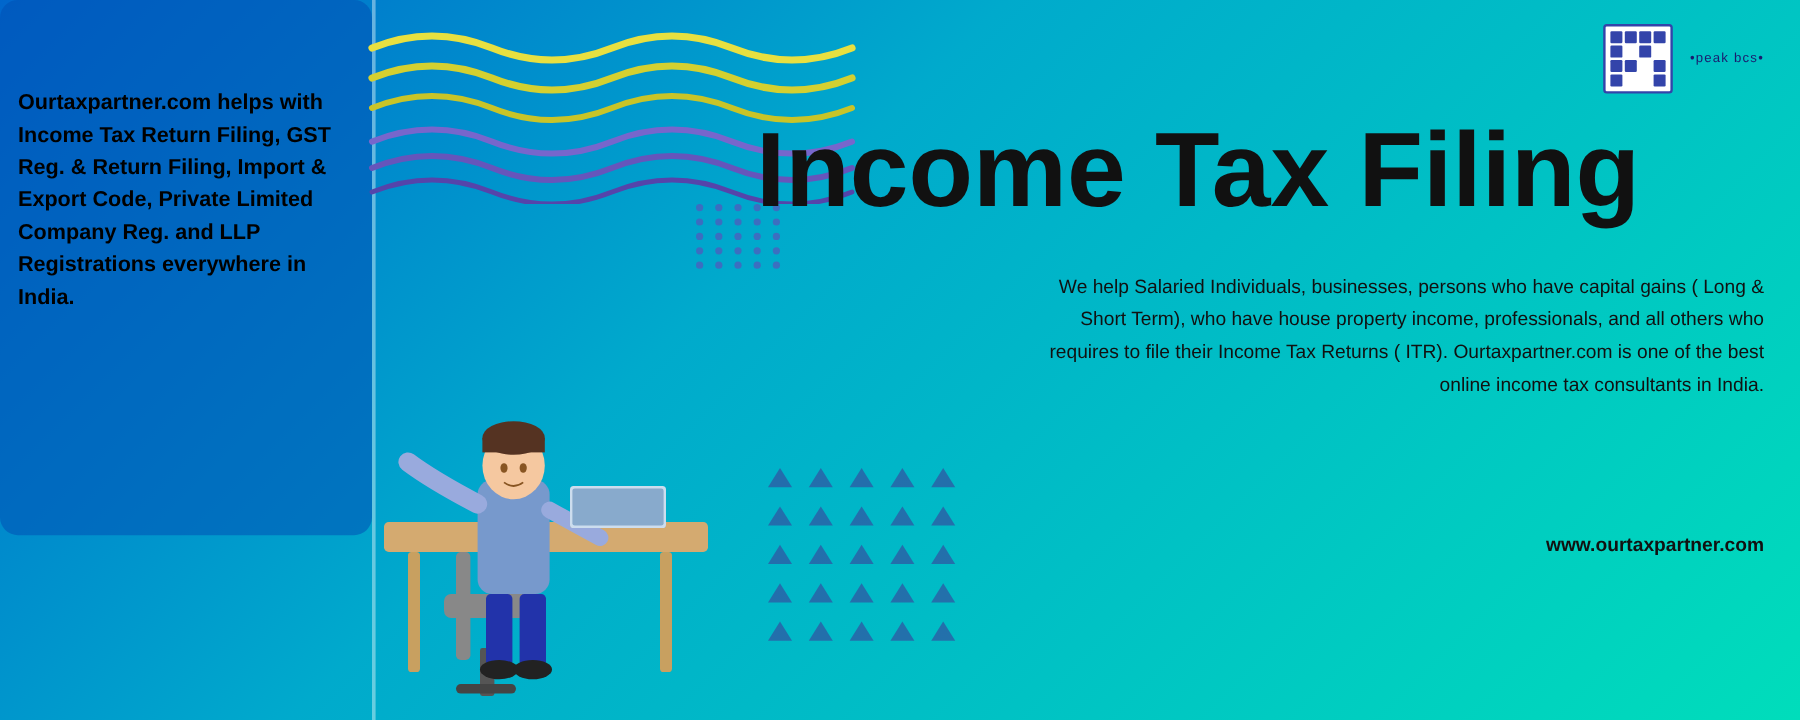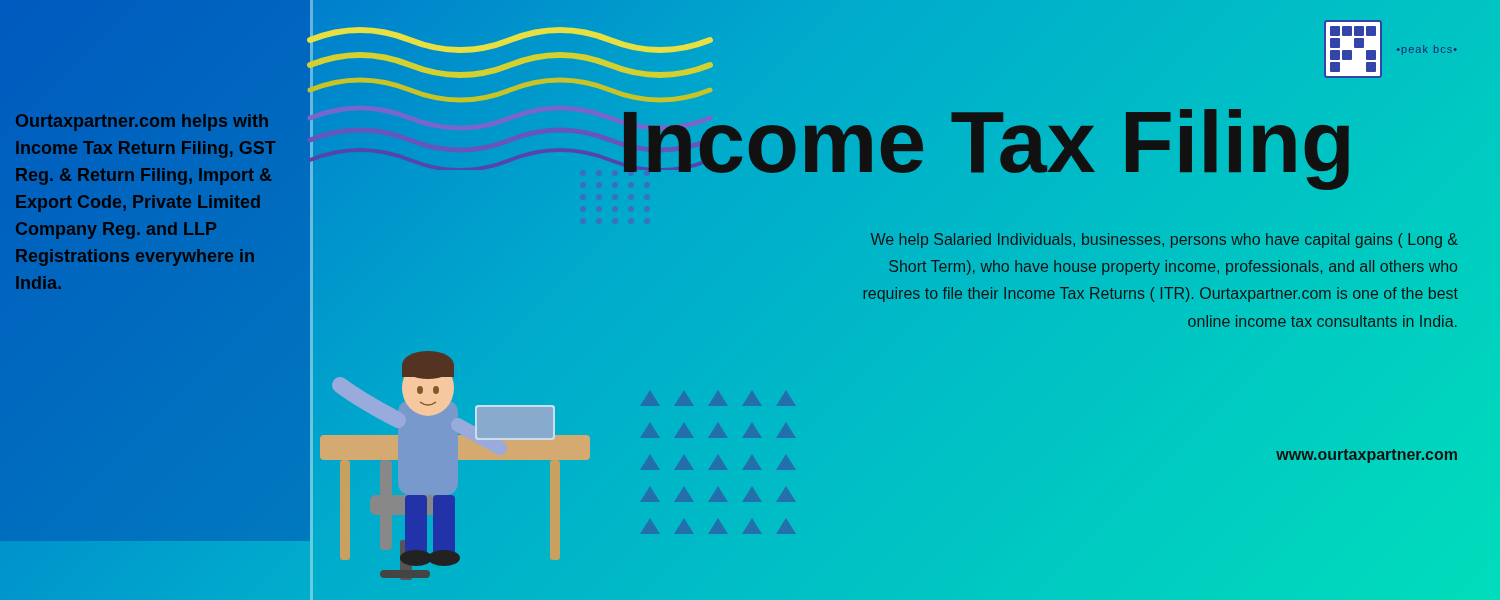--- a/index.html
+++ b/index.html
@@ -18,25 +18,26 @@
       position: relative;
       overflow: hidden;
     }
 
     
     .left-panel {
       position: absolute;
       left: 0;
       top: 0;
       width: 310px;
-      height: 541px;
+      height: 446px;
       background: rgba(0, 80, 180, 0.55);
-      padding: 108px 20px 20px 15px;
+      padding: 72px 20px 20px 15px;
       display: flex;
       align-items: flex-start;
+      border-radius: 15px;
     }
 
     .left-description {
       color: #000;
       font-size: 18px;
       font-weight: 600;
       line-height: 1.5;
     }
 
     
@@ -97,21 +98,21 @@
       width: 0;
       height: 0;
       border-left: 10px solid transparent;
       border-right: 10px solid transparent;
       border-bottom: 16px solid rgba(50, 80, 160, 0.7);
     }
 
     
     .right-panel {
       position: absolute;
-      right: 12px;
+      right: 0;
       top: 0;
       width: 900px;
       height: 484px;
       padding: 20px 30px;
     }
 
     
     .brand-header {
       display: flex;
       align-items: center;

